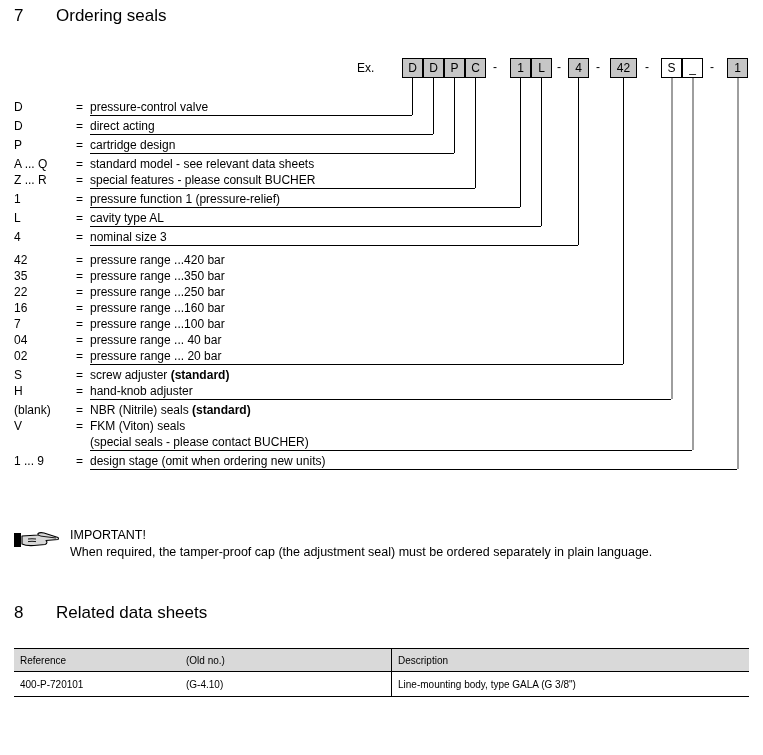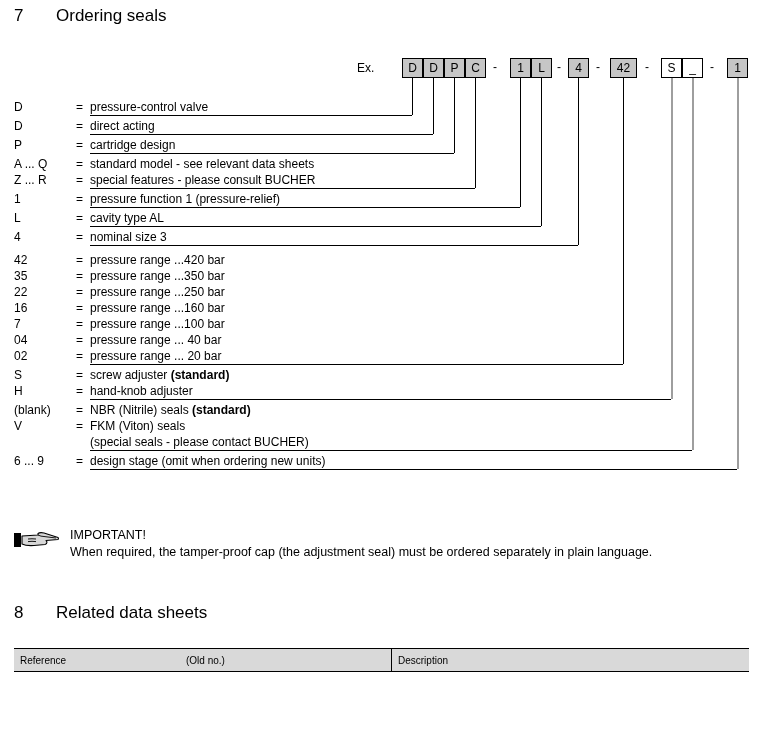--- a/index.html
+++ b/index.html
@@ -329,21 +329,21 @@
       <span class="key">V</span>
       <span class="eq">=</span>
       <span class="val">FKM (Viton) seals</span>
     </div>
     <div class="lrow" style="top: 335px;">
       <span class="key"></span>
       <span class="eq"></span>
       <span class="val">(special seals - please contact BUCHER)</span>
     </div>
     <div class="lrow" style="top: 354px;">
-      <span class="key">6 ... 9</span>
+      <span class="key">1 ... 9</span>
       <span class="eq">=</span>
       <span class="val">design stage (omit when ordering new units)</span>
     </div>
   </div>
 
 <div id="important-block">
   <svg id="hand-icon" viewBox="0 0 46 20">
     <rect x="0" y="3" width="7" height="14" fill="#000"></rect>
     <path d="M8 6 L24 5 L24 3.5 Q26 2 30 3 L44 7.5 Q45 8.5 44 9.5 L32 10.5 L33 12 Q33 14 31 14.5 L20 15.5 Q12 16 8 14 Z" fill="#d7d7d7" stroke="#000" stroke-width="1.1" stroke-linejoin="round"></path>
     <path d="M24 5 Q27 6.5 30 6.5 L42 8" fill="none" stroke="#000" stroke-width="0.9"></path>
@@ -361,14 +361,19 @@
 
 <table id="rel-table">
   <thead>
     <tr>
       <th class="col-ref">Reference</th>
       <th class="col-old">(Old no.)</th>
       <th class="col-desc">Description</th>
     </tr>
   </thead>
   <tbody id="rel-tbody">
+      <tr>
+        <td class="col-ref">400-P-720101</td>
+        <td class="col-old">(G-4.10)</td>
+        <td class="col-desc">Line-mounting body, type GALA  (G 3/8")</td>
+      </tr>
     </tbody>
 </table>
 
 </body></html>

